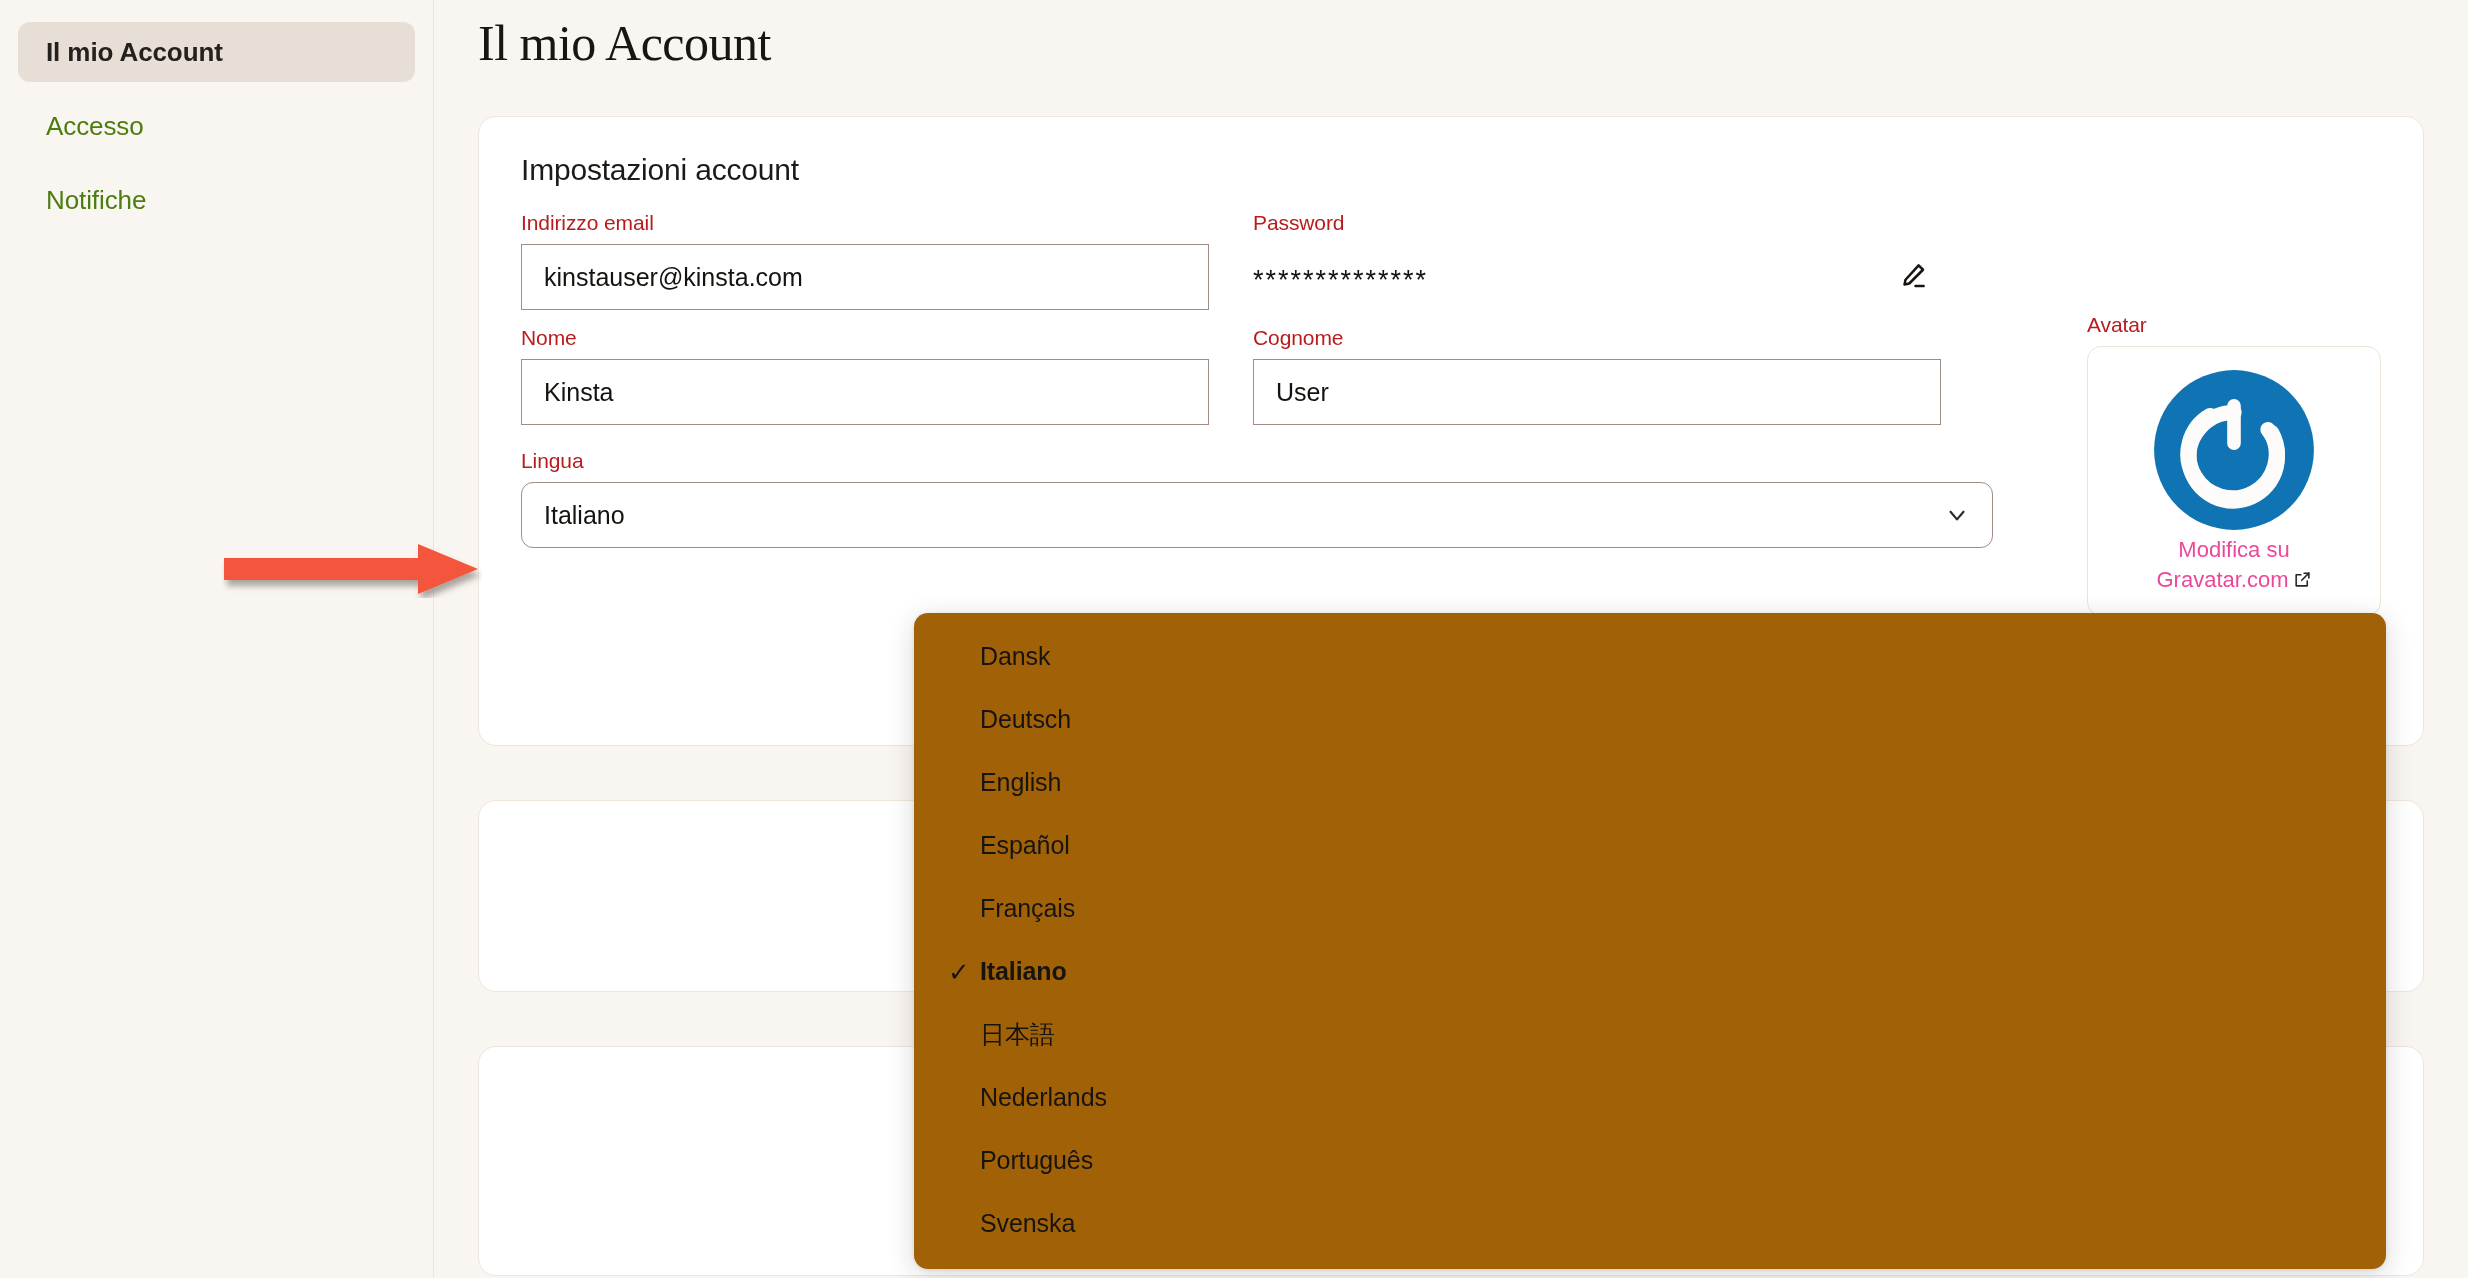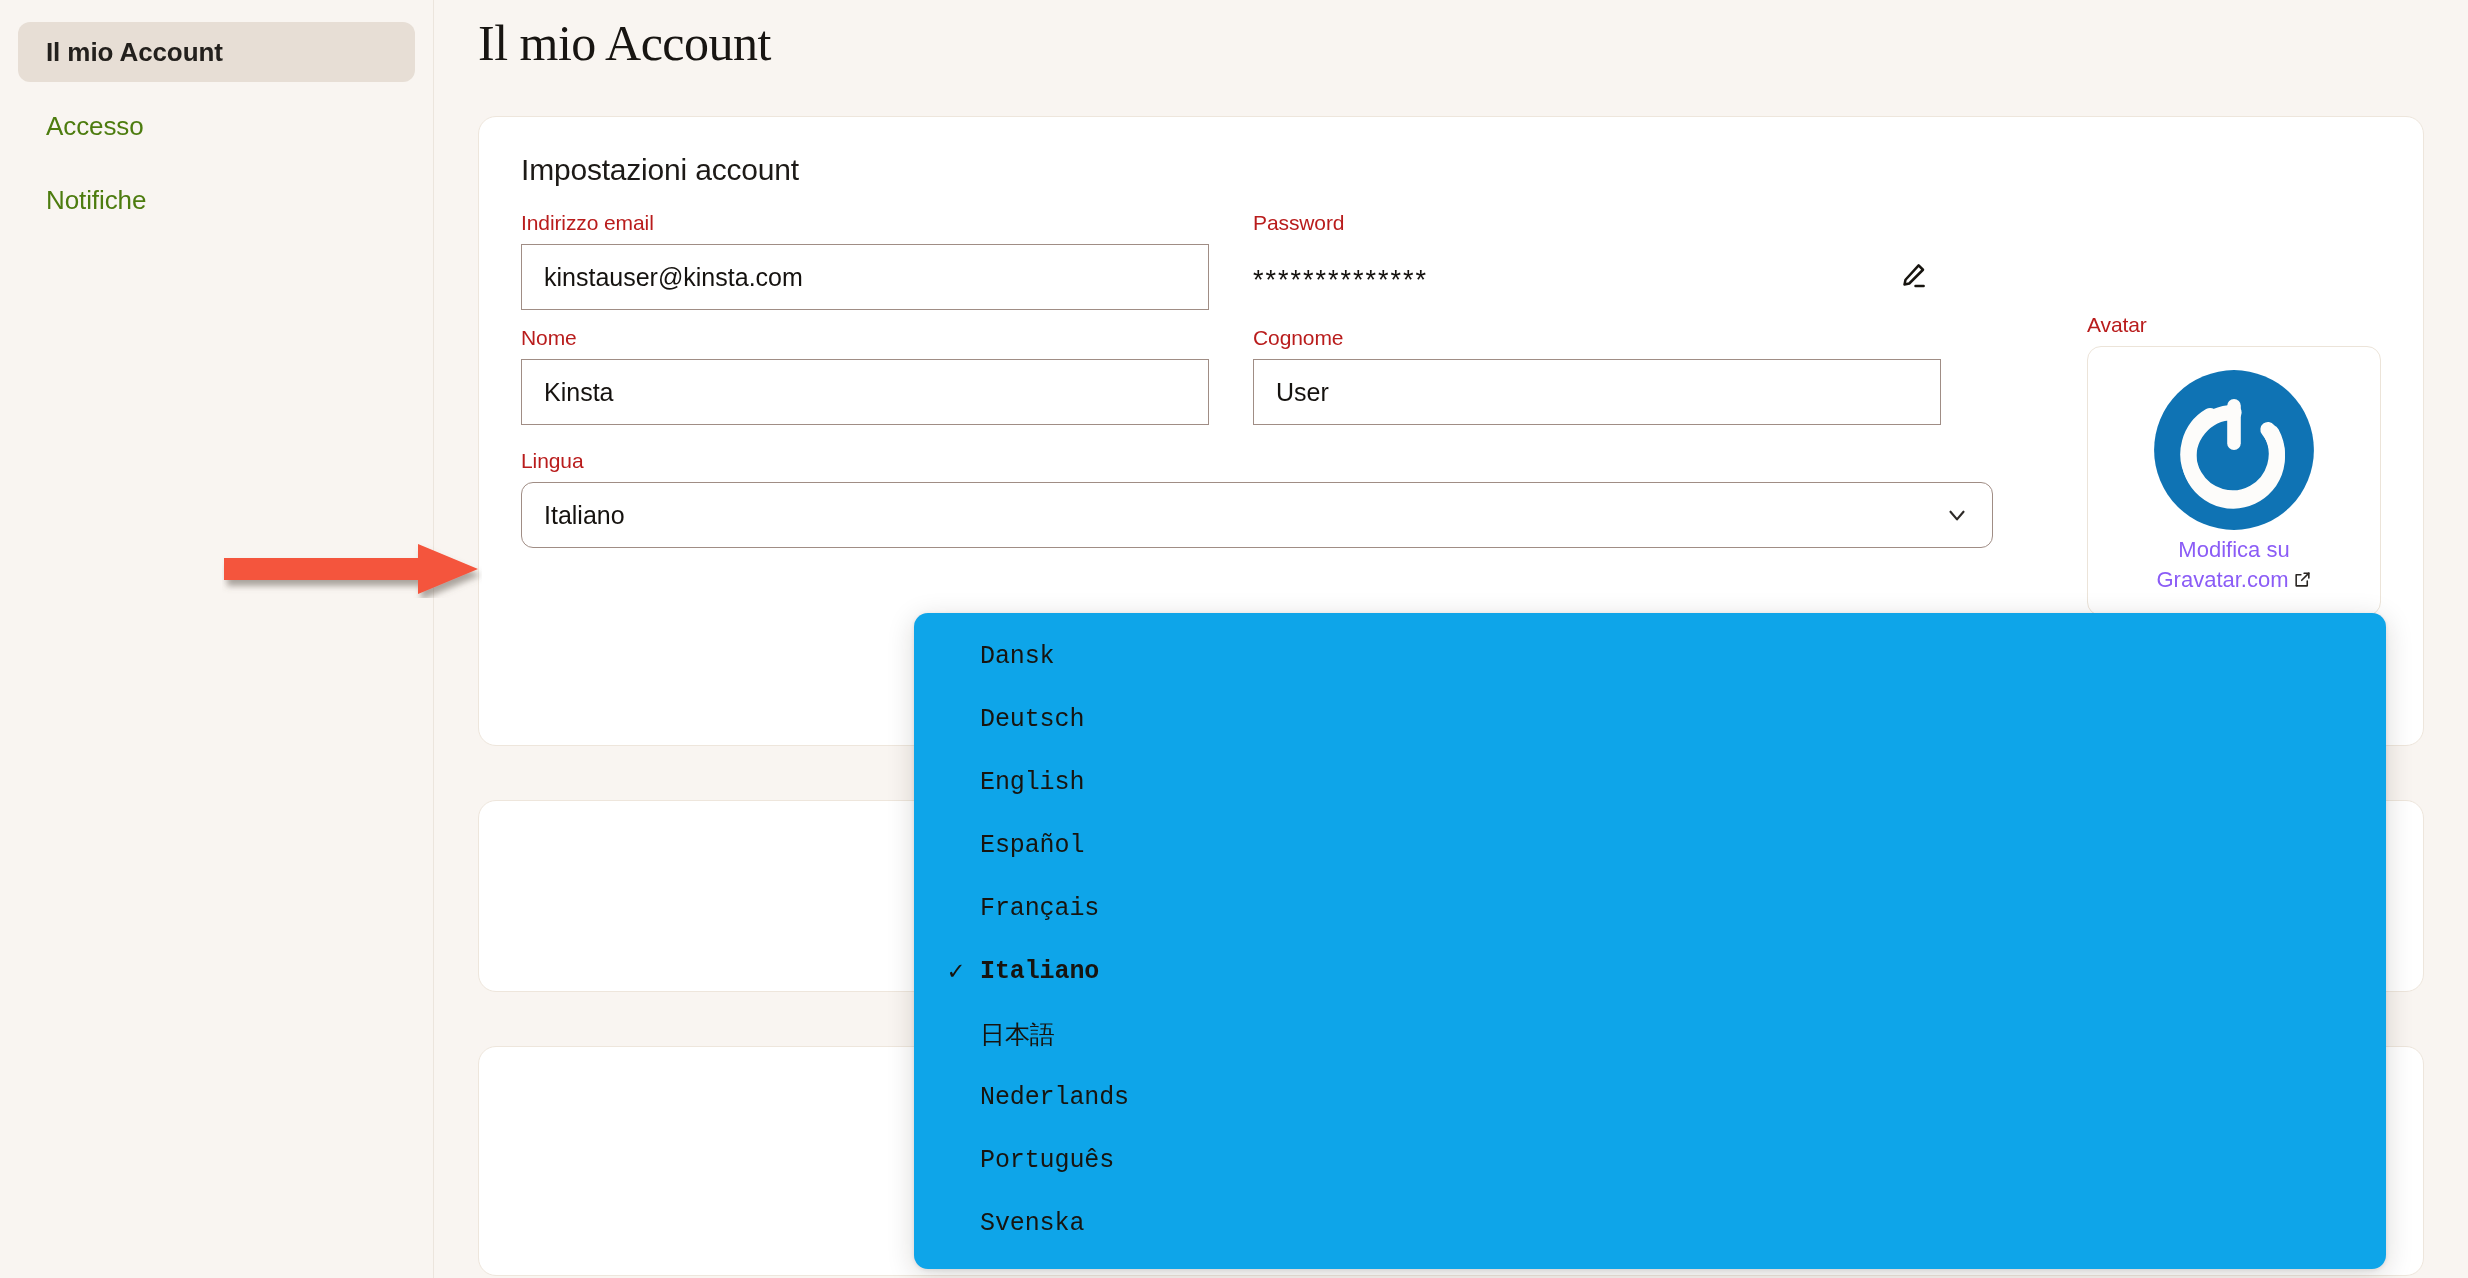--- a/index.html
+++ b/index.html
@@ -182,27 +182,26 @@
     display: flex;
     align-items: center;
   }
 
   
   #dropdown {
     position: absolute;
     left: 480px;
     top: 613px;
     width: 1472px;
-    background: #0ea5e9;
+    background: #a16207;
     border-radius: 14px;
     box-shadow: 0 6px 28px rgba(30,22,16,0.16), 0 1px 4px rgba(30,22,16,0.10);
     padding: 12px 0 14px 0;
     z-index: 40;
     overflow: hidden;
-    font-family: Liberation Mono, monospace;
   }
 
   .opt {
     height: 63px;
     display: flex;
     align-items: center;
     padding-left: 34px;
     font-size: 25px;
     color: #17140f;
     cursor: pointer;
@@ -238,21 +237,21 @@
     align-items: center;
     justify-content: center;
     background: #fff;
   }
 
   .avatar-img { width: 170px; height: 170px; }
 
   .avatar-link {
     margin-top: 0;
     font-size: 22px;
-    color: #8b5cf6;
+    color: #ec4899;
     text-align: center;
     line-height: 30px;
     cursor: pointer;
   }
 
   .ext-ico { display: inline-block; vertical-align: -2px; margin-left: 4px; }
 
   
   .btn {
     height: 68px;

